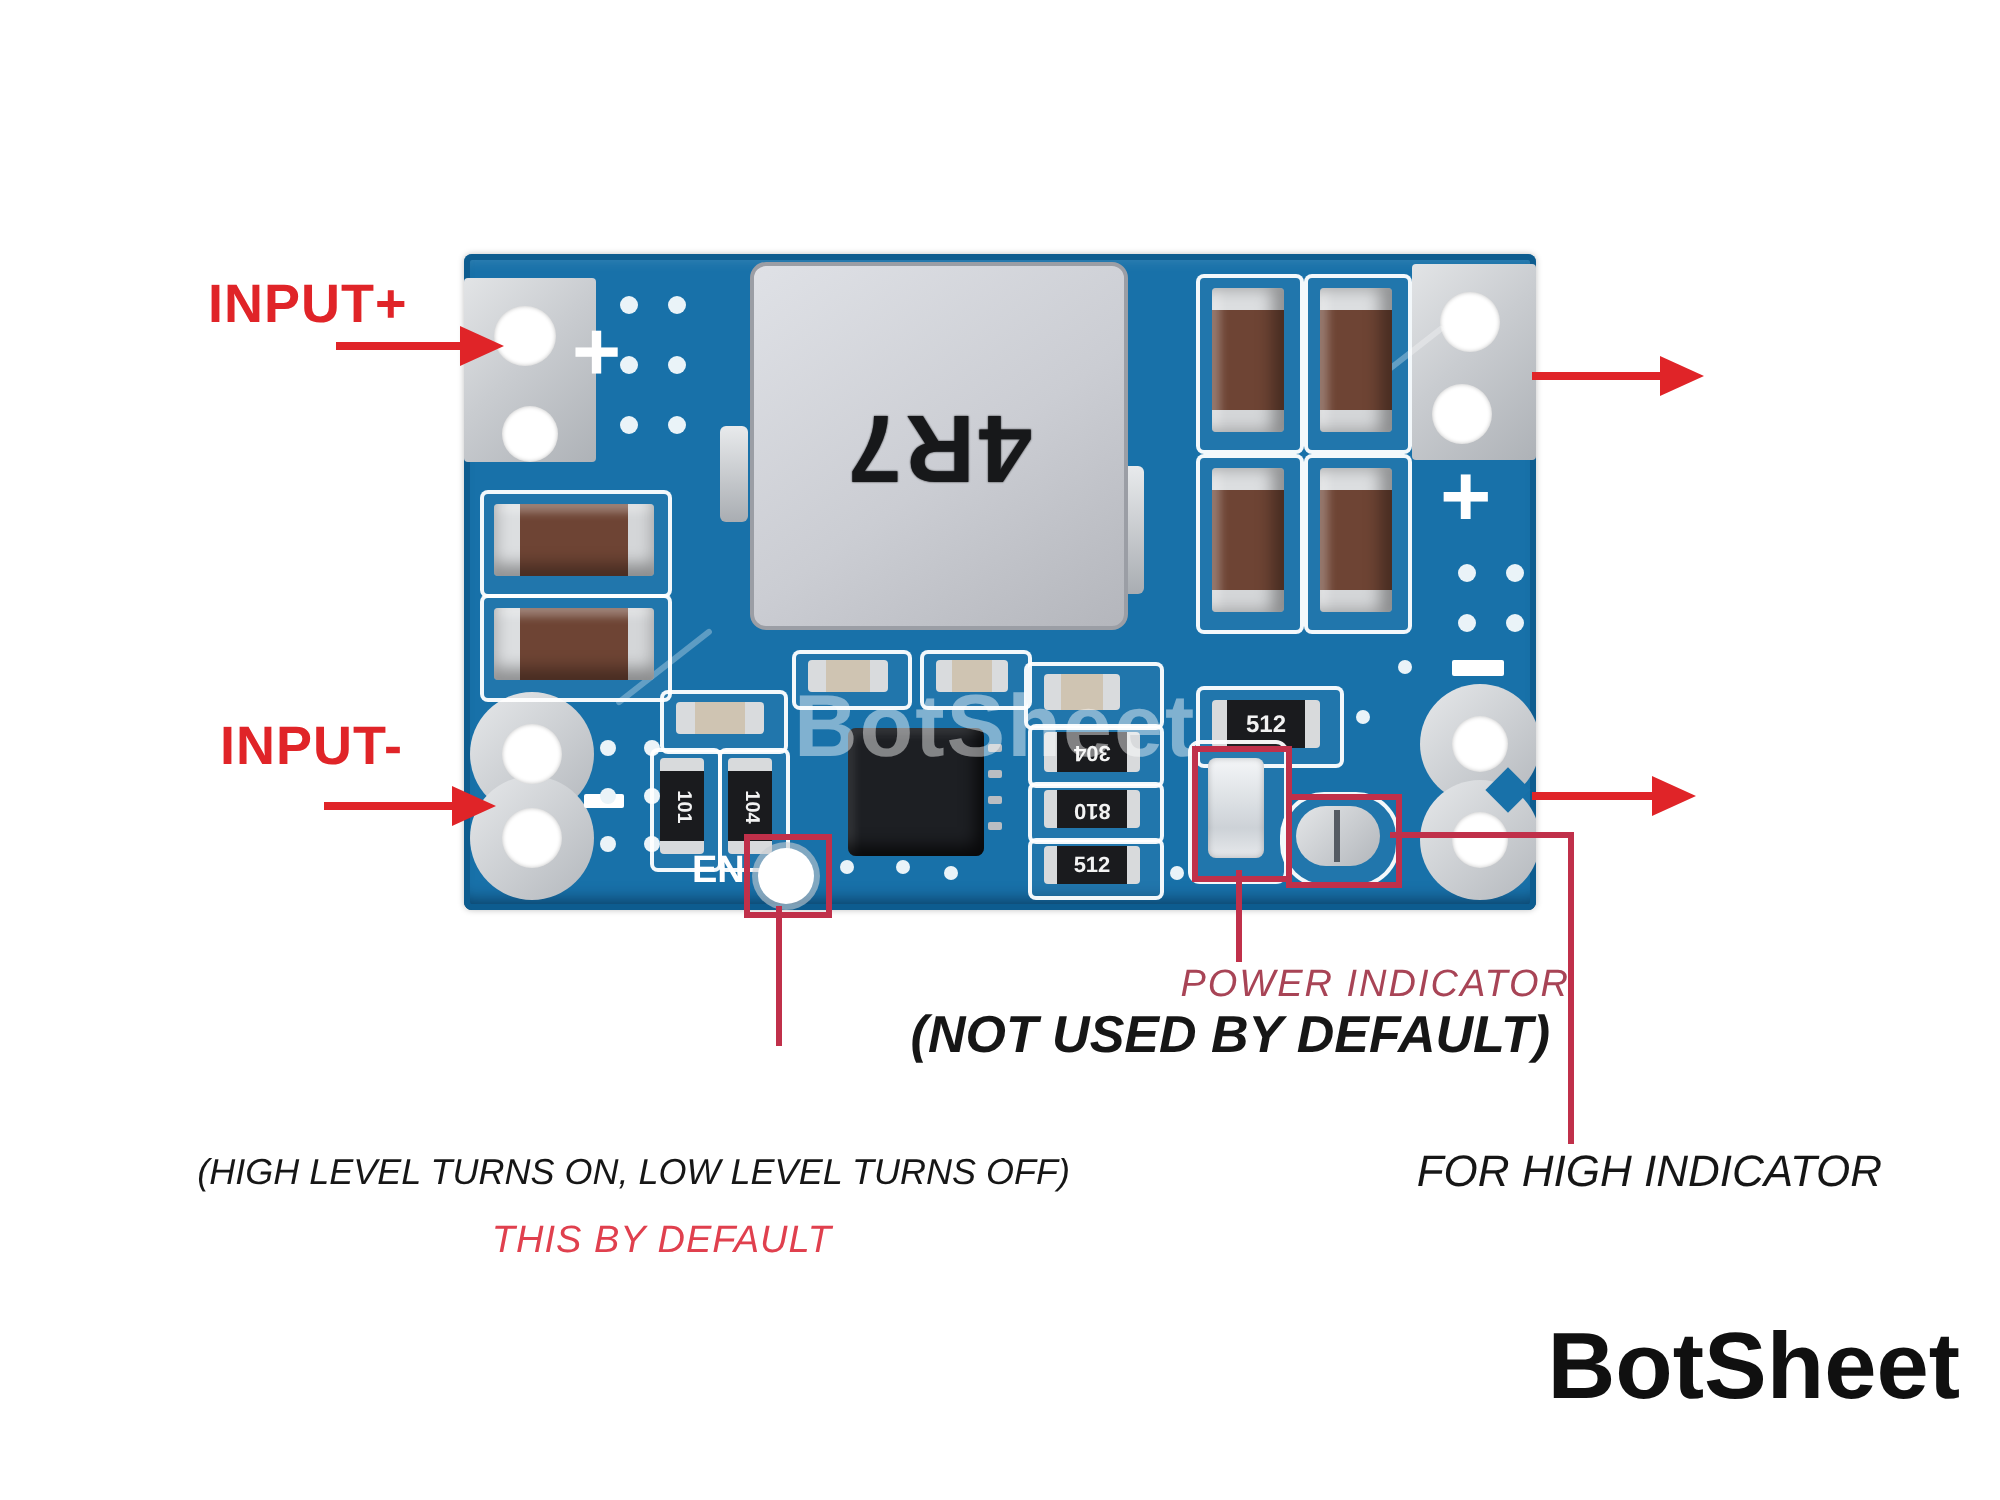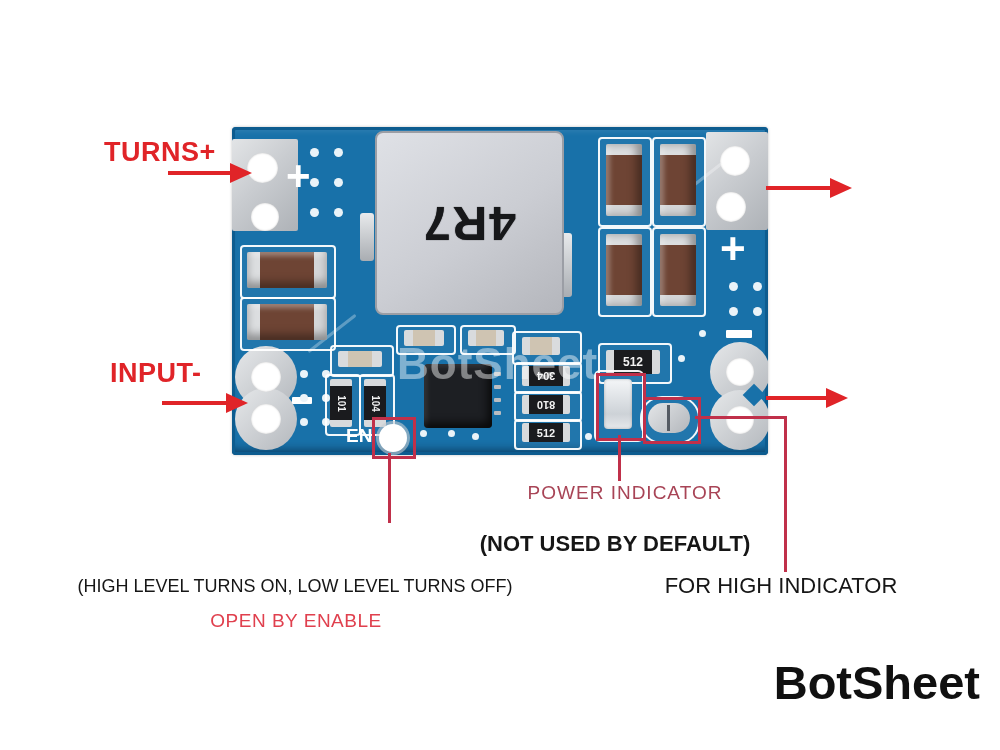--- a/index.html
+++ b/index.html
@@ -51,21 +51,21 @@
              color:rgba(255,255,255,.45);letter-spacing:1px;}
 
   
   .lbl{position:absolute;line-height:1.15;}
   .red-lbl{color:#e02428;font-weight:bold;font-size:27px;letter-spacing:.5px;}
   .arrow-line{position:absolute;height:4px;background:#e02428;}
   .arrow-head{position:absolute;width:0;height:0;border-left:22px solid #e02428;
               border-top:10px solid transparent;border-bottom:10px solid transparent;}
   .ann-box{position:absolute;border:3px solid #c0304a;background:transparent;}
   .ann-line{position:absolute;background:#c0304a;}
-  .center{text-align:center;}
+  .center{text-align:right;font-style:italic;}
   .maroon{color:#a84456;}
   .blacktxt{color:#161616;}
   .openred{color:#e0404e;}
 
   .logo{position:absolute;right:20px;top:655px;font-size:47px;font-weight:bold;color:#101010;letter-spacing:0;}
   .url{position:absolute;right:15px;top:703px;font-size:25px;font-weight:bold;color:#101010;}
 </style>
 </head>
 <body>
 
@@ -214,28 +214,28 @@
 
   <div class="arrow-line" style="left:162px;top:401px;width:66px;"></div>
   <div class="arrow-head" style="left:226px;top:393px;"></div>
 
   <div class="arrow-line" style="left:766px;top:186px;width:66px;"></div>
   <div class="arrow-head" style="left:830px;top:178px;"></div>
 
   <div class="arrow-line" style="left:766px;top:396px;width:62px;"></div>
   <div class="arrow-head" style="left:826px;top:388px;"></div>
 
-  <div class="lbl red-lbl" style="left:104px;top:137px;">TURNS+</div>
+  <div class="lbl red-lbl" style="left:104px;top:137px;">INPUT+</div>
   <div class="lbl red-lbl" style="left:110px;top:358px;">INPUT-</div>
 
   <div class="lbl center blacktxt" style="left:55px;width:480px;top:576px;font-size:18px;">(HIGH LEVEL TURNS ON, LOW LEVEL TURNS OFF)</div>
-  <div class="lbl center openred" style="left:176px;width:240px;top:610px;font-size:19px;letter-spacing:.5px;">OPEN BY ENABLE</div>
+  <div class="lbl center openred" style="left:176px;width:240px;top:610px;font-size:19px;letter-spacing:.5px;">THIS BY DEFAULT</div>
 
   <div class="lbl center maroon" style="left:465px;width:320px;top:482px;font-size:19px;letter-spacing:1px;">POWER INDICATOR</div>
-  <div class="lbl center blacktxt" style="left:455px;width:320px;top:531px;font-size:22px;font-weight:bold;">(NOT USED BY DEFAULT)</div>
+  <div class="lbl center blacktxt" style="left:455px;width:320px;top:503px;font-size:26px;font-weight:bold;">(NOT USED BY DEFAULT)</div>
 
   <div class="lbl center blacktxt" style="left:621px;width:320px;top:574px;font-size:22px;line-height:24px;">
     <div>FOR HIGH INDICATOR</div>
   </div>
 
   <div class="logo">BotSheet</div>
 
 </div>
 
 </body></html>

